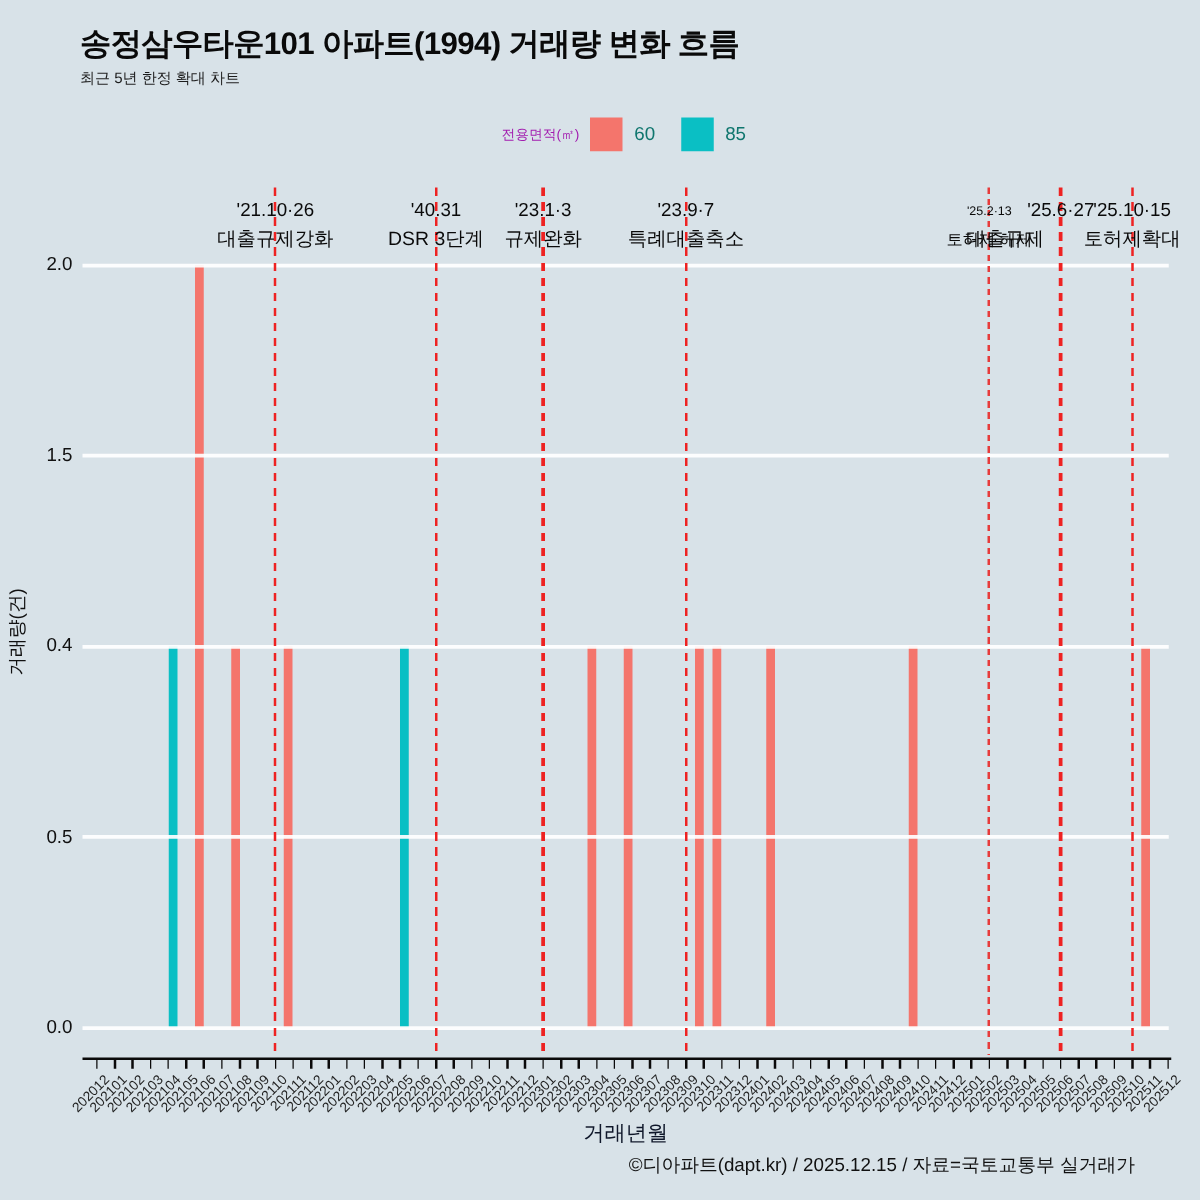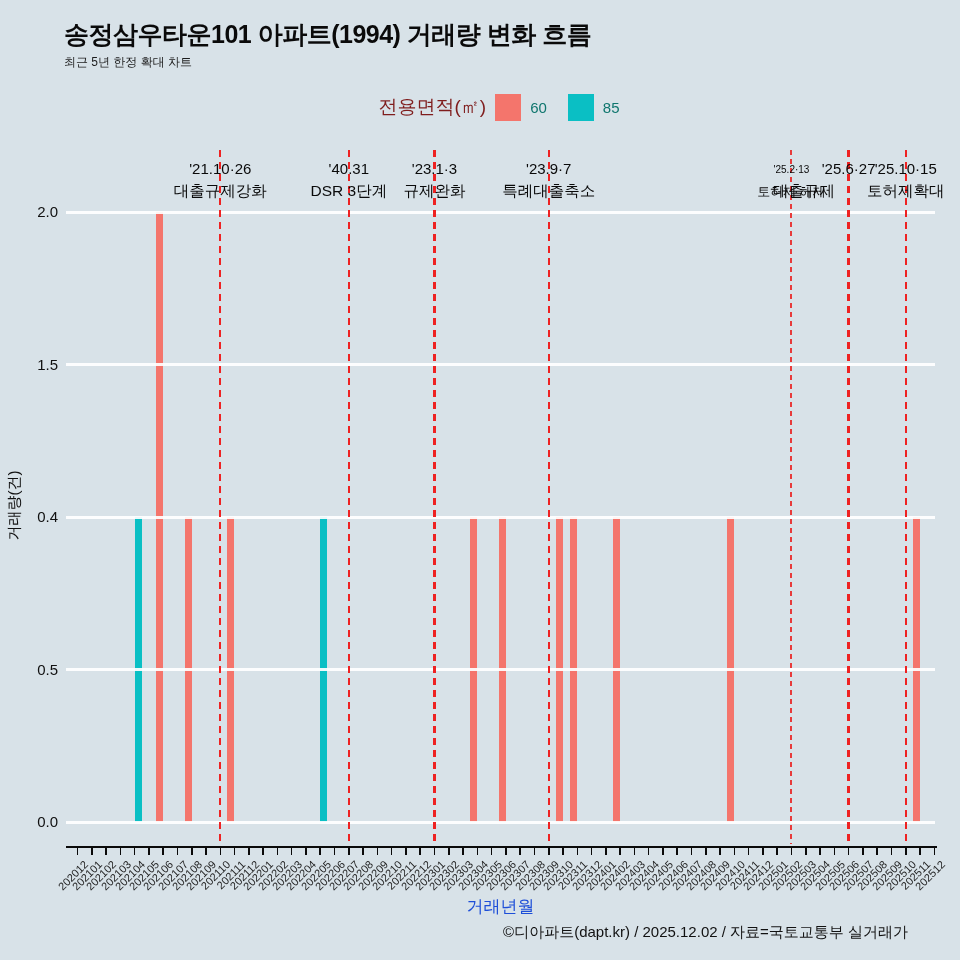--- a/index.html
+++ b/index.html
@@ -6,39 +6,39 @@
   body{
     width:960px;height:960px;position:relative;overflow:hidden;
     background:#d8e2e8;
     font-family:"Liberation Sans", sans-serif;
     color:#111;
   }
   .abs{position:absolute;}
   #chart-title{left:64px;top:18px;font-size:25px;font-weight:bold;letter-spacing:-0.5px;color:#0a0a0a;}
   #chart-subtitle{left:64px;top:54px;font-size:12px;color:#1c1c1c;}
   #legend-row{left:0;right:0;top:92px;height:30px;display:flex;align-items:center;justify-content:center;padding-left:50px;gap:9px;}
-  #legend-title{font-size:19px;color:#7f1d1d;}
+  #legend-title{font-size:11px;color:#a21caf;}
   .legend-swatch{width:26px;height:27px;display:inline-block;}
   .legend-label{font-size:15px;color:#0f766e;margin-right:12px;}
   #plot{left:0;top:0;width:960px;height:960px;}
   .bar{position:absolute;z-index:1;}
   .gridline{position:absolute;height:3px;background:rgba(255,255,255,0.92);z-index:2;}
   .ylab{position:absolute;left:8px;width:50px;text-align:right;font-size:15px;color:#111;z-index:4;}
   .axis-line{position:absolute;height:2.4px;background:#0a0a0a;z-index:4;}
   .tick{position:absolute;width:1.6px;height:7px;background:#0a0a0a;z-index:4;}
   .xlab{position:absolute;font-size:11px;color:#1f1f1f;white-space:nowrap;
         transform:rotate(-45deg);transform-origin:100% 0;z-index:4;}
   .evline{position:absolute;top:150px;height:694px;width:2.4px;z-index:3;
           background:repeating-linear-gradient(to bottom,#ee2222 0 7px,transparent 7px 12px);}
   .evline-small{width:1.6px;background:repeating-linear-gradient(to bottom,#e73b3b 0 5px,transparent 5px 9px);}
   .evdate{position:absolute;top:160px;width:160px;text-align:center;font-size:15px;color:#0a0a0a;z-index:5;white-space:nowrap;}
   .evlabel{position:absolute;top:181px;width:160px;text-align:center;font-size:15.5px;color:#0a0a0a;z-index:5;white-space:nowrap;}
   .ev-small{top:164px;font-size:10px;}
   .ev-small2{top:183px;font-size:13px;}
-  #x-axis-title{left:66px;width:869px;top:895px;text-align:center;font-size:17px;color:#1d4ed8;}
+  #x-axis-title{left:66px;width:869px;top:895px;text-align:center;font-size:17px;color:#0f172a;}
   #y-axis-title{left:-86px;top:496px;width:200px;text-align:center;font-size:15px;color:#111;
                 transform:rotate(-90deg);}
   #credit-text{right:52px;top:923px;font-size:15px;color:#111;}
 </style>
 </head>
 <body>
 
 <div class="abs" id="chart-title">송정삼우타운101 아파트(1994) 거래량 변화 흐름</div>
 <div class="abs" id="chart-subtitle">최근 5년 한정 확대 차트</div>
 
@@ -215,13 +215,13 @@
     <div class="evline" style="left: 847.42px;"></div>
     <div class="evdate" style="left: 768.62px;">'25.6·27</div>
     <div class="evlabel" style="left: 724px;">대출규제</div>
     <div class="evline" style="left: 904.54px;"></div>
     <div class="evdate" style="left: 825.74px;">'25.10·15</div>
     <div class="evlabel" style="left: 825.74px;">토허제확대</div>
   </div>
 
 <div class="abs" id="x-axis-title">거래년월</div>
 <div class="abs" id="y-axis-title">거래량(건)</div>
-<div class="abs" id="credit-text">©디아파트(dapt.kr) / 2025.12.02 / 자료=국토교통부 실거래가</div>
+<div class="abs" id="credit-text">©디아파트(dapt.kr) / 2025.12.15 / 자료=국토교통부 실거래가</div>
 
 </body></html>

